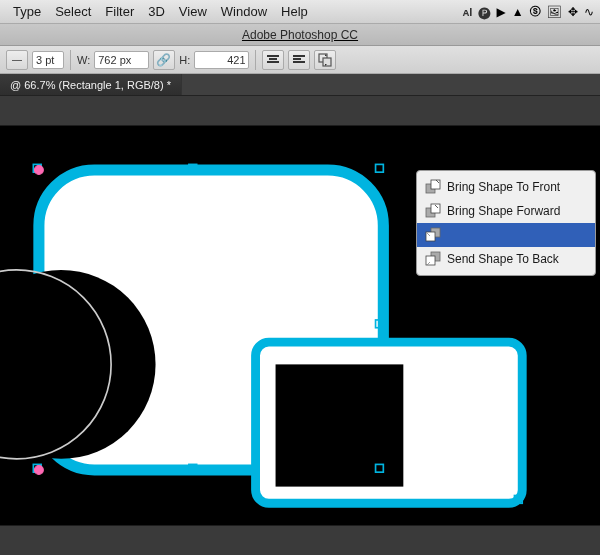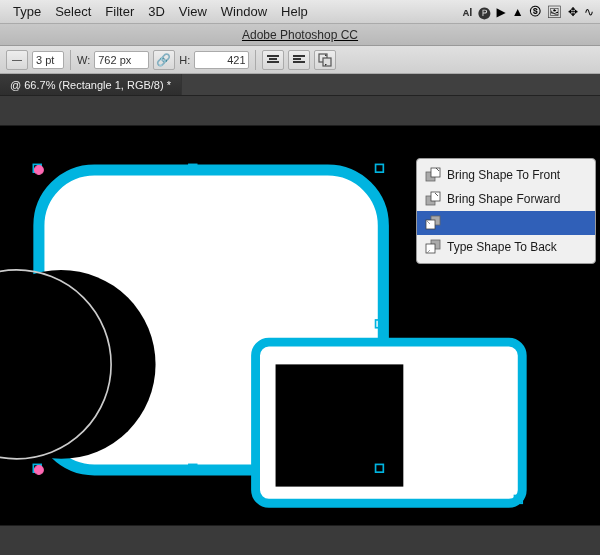--- a/index.html
+++ b/index.html
@@ -150,21 +150,21 @@
     .shape-svg {
       position: absolute;
       top: 0; left: 0;
       width: 100%;
       height: 100%;
     }
 
     
     .dropdown-menu {
       position: absolute;
-      top: 62px;
+      top: 74px;
       right: 4px;
       background: #f0f0f0;
       border: 1px solid #999;
       border-radius: 4px;
       box-shadow: 2px 4px 12px rgba(0,0,0,0.4);
       z-index: 200;
       min-width: 180px;
       padding: 4px 0;
     }
     .dropdown-item {
@@ -320,16 +320,16 @@
       </span>
     </div>
     <div class="dropdown-item">
       <span class="dropdown-item-icon">
         <svg width="16" height="16" viewBox="0 0 16 16" xmlns="http://www.w3.org/2000/svg">
           <rect x="6" y="1" width="9" height="9" fill="#aaa" stroke="#666" stroke-width="0.8"></rect>
           <rect x="1" y="5" width="9" height="9" fill="white" stroke="#444" stroke-width="0.8"></rect>
           <path d="M2 14 L5 11" stroke="#888" stroke-width="0.8"></path>
         </svg>
       </span>
-      <span>Type Shape To Back</span>
+      <span>Send Shape To Back</span>
     </div>
   </div>
 </div>
 
 </body></html>

